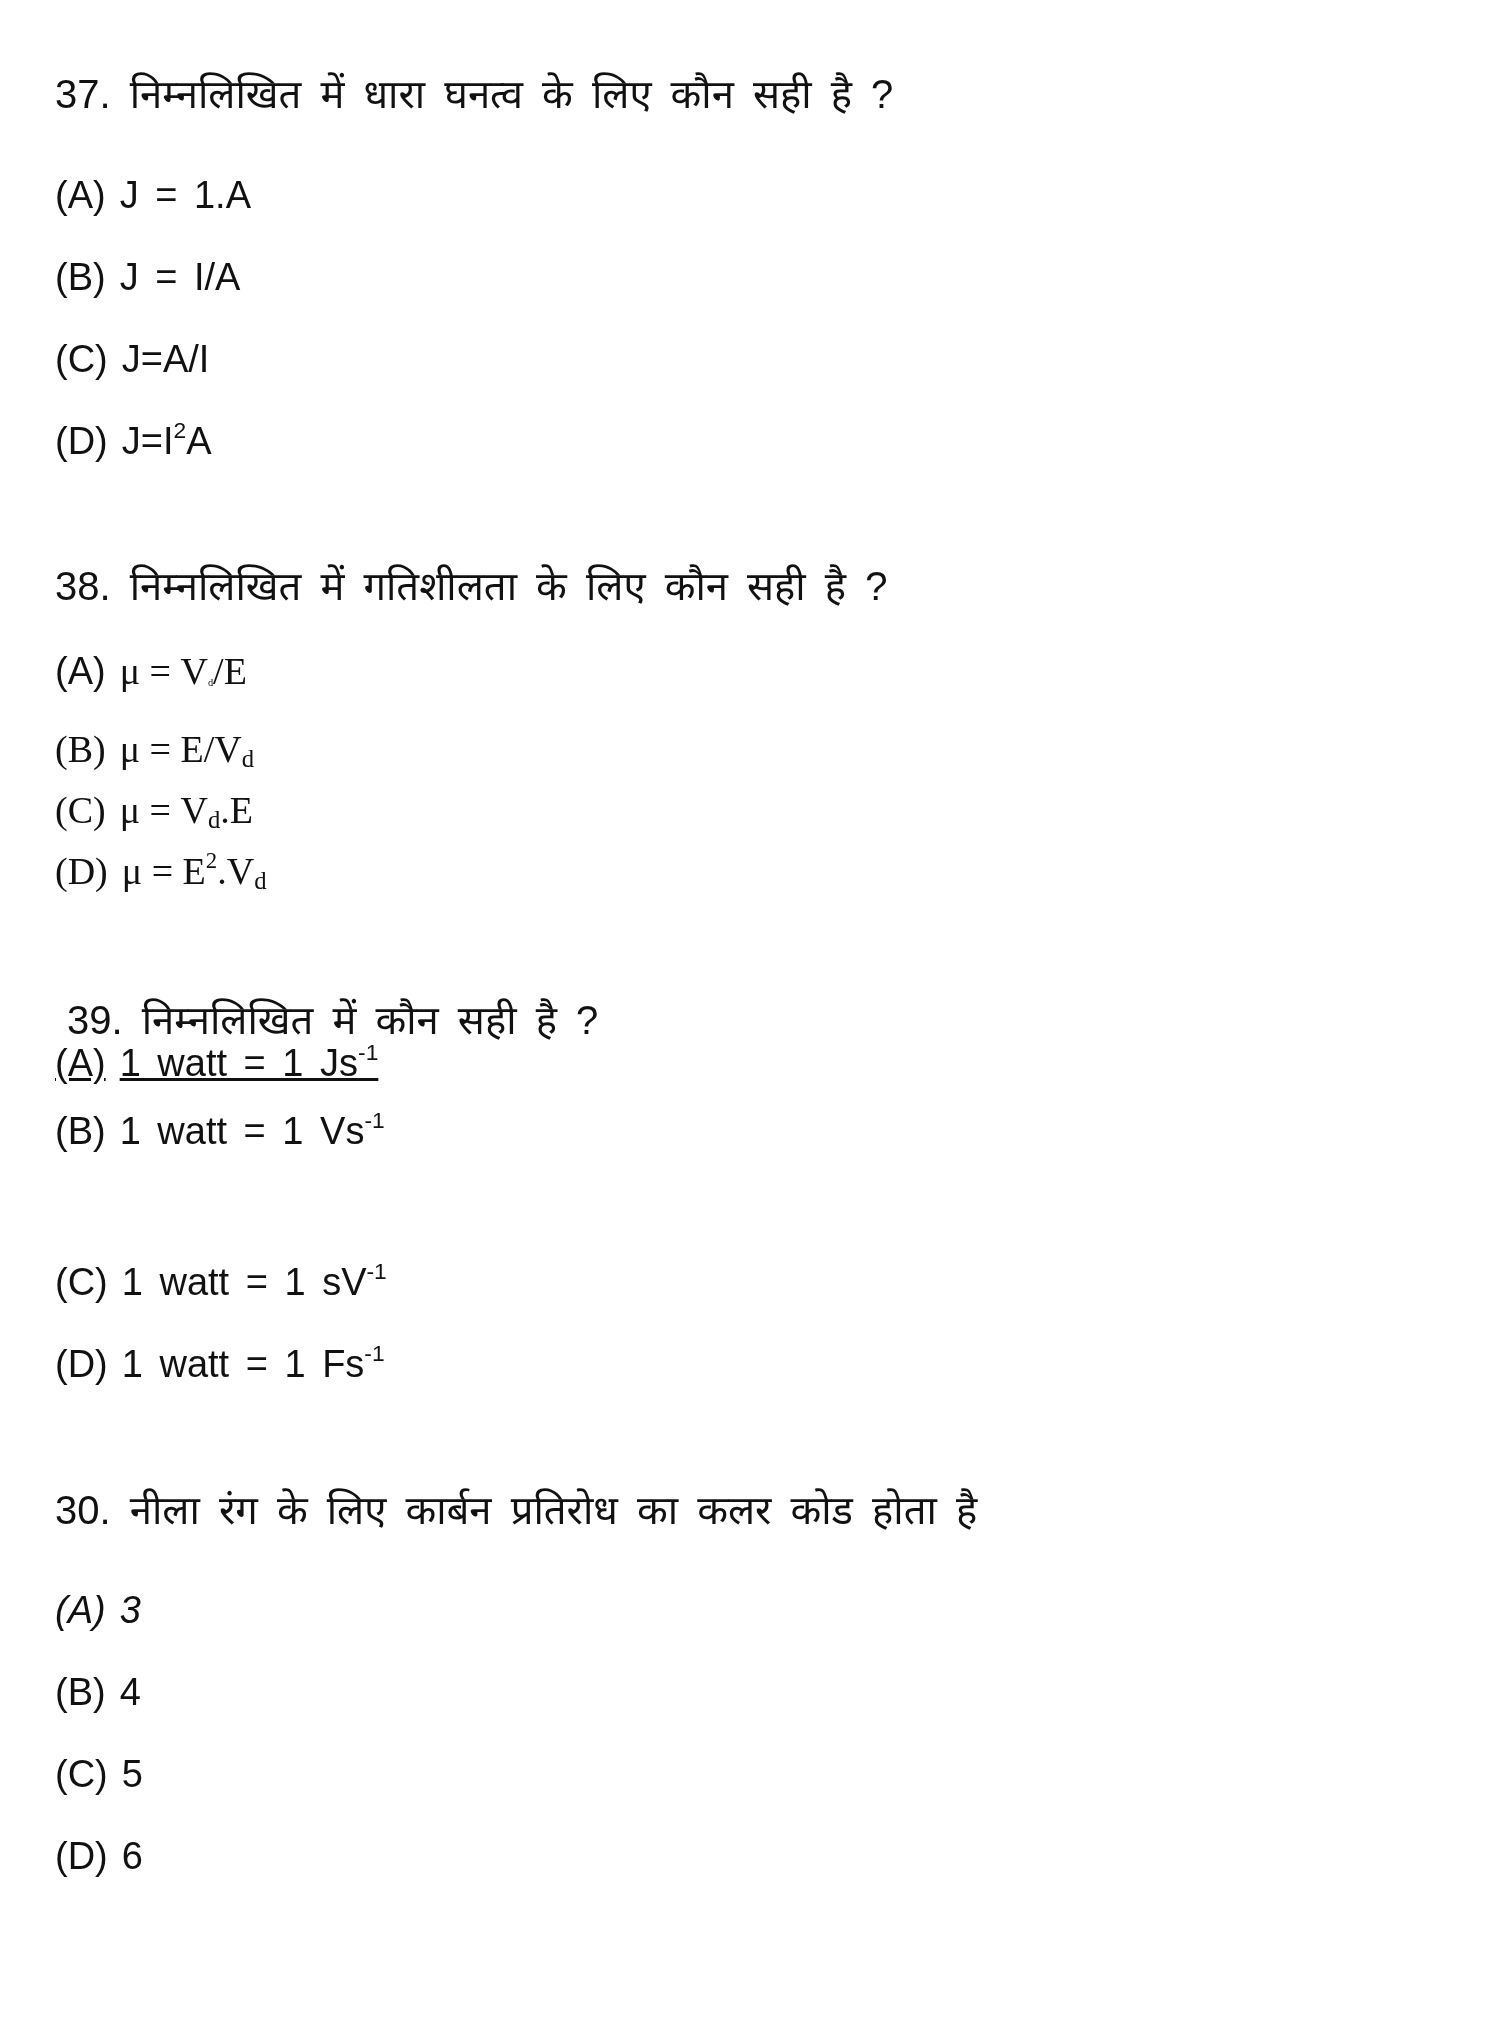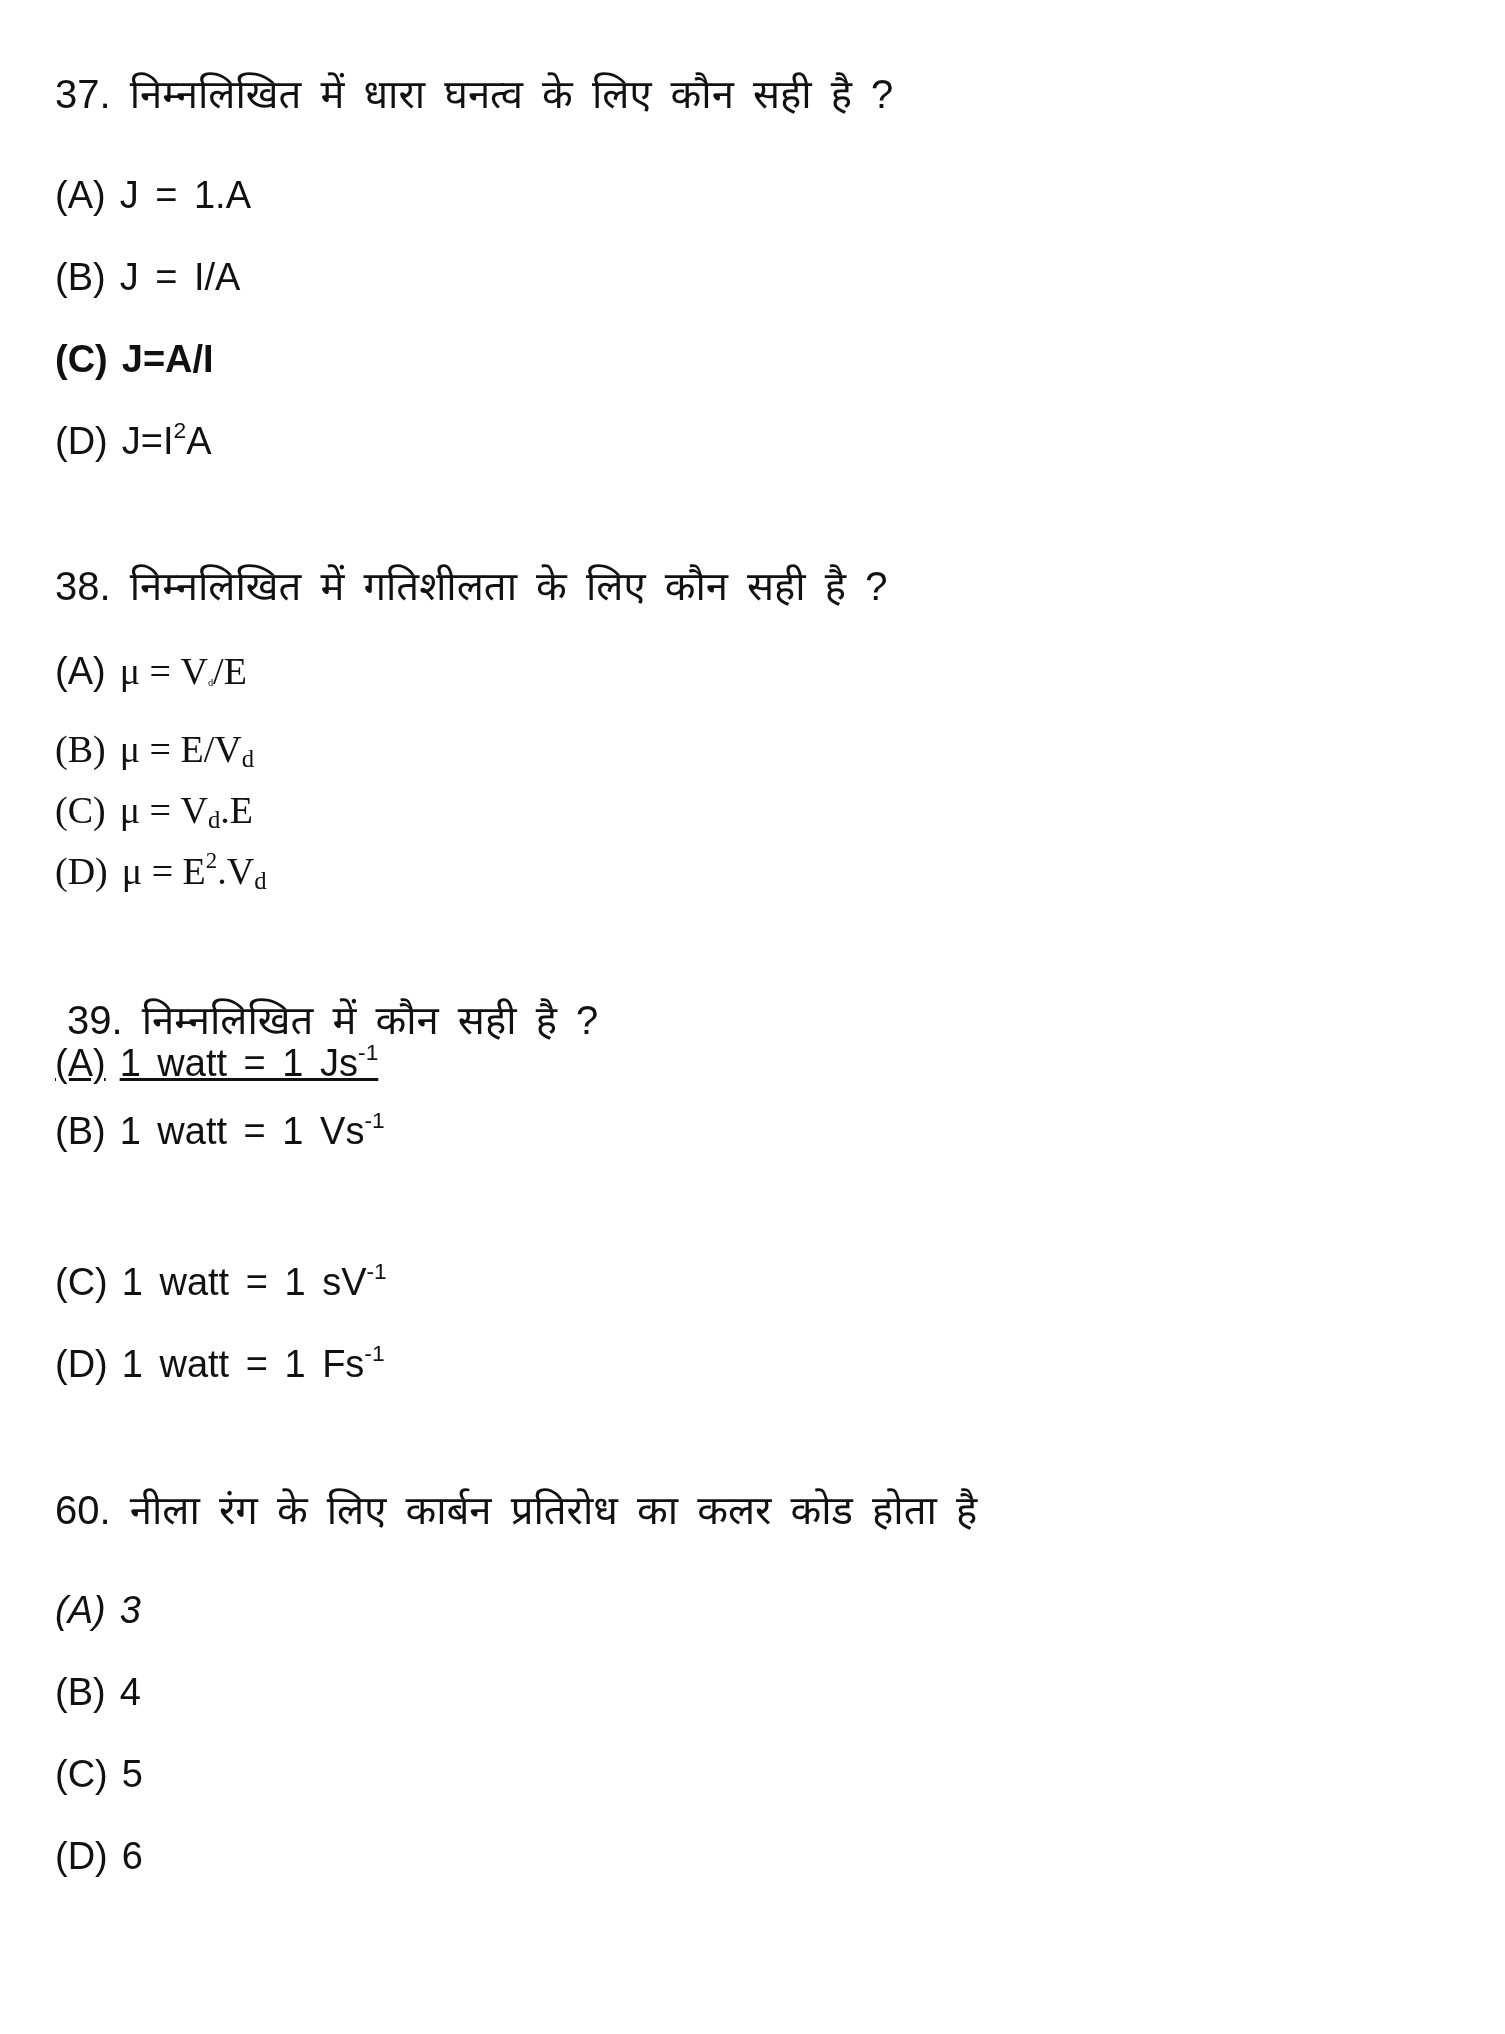--- a/index.html
+++ b/index.html
@@ -18,21 +18,21 @@
 <div class="line q" style="top:74px;">
   <span>37.</span>
   <span>निम्नलिखित में धारा घनत्व के लिए कौन सही है ?</span>
 </div>
 <div class="line sans" style="top:160px;">
   <span class="lbl">(A)</span><span>J = 1.A</span>
 </div>
 <div class="line sans" style="top:242px;">
   <span class="lbl">(B)</span><span>J = I/A</span>
 </div>
-<div class="line sans" style="top:324px;font-weight:bold;">
+<div class="line sans" style="top:324px;">
   <span class="lbl">(C)</span><span>J=A/I</span>
 </div>
 <div class="line sans" style="top:406px;">
   <span class="lbl">(D)</span><span>J=I</span><span class="sup">2</span><span>A</span>
 </div>
 
 <div class="line q" style="top:566px;">
   <span>38.</span>
   <span>निम्नलिखित में गतिशीलता के लिए कौन सही है ?</span>
 </div>
@@ -60,21 +60,21 @@
   <span class="lbl">(B)</span><span>1 watt = 1 Vs</span><span class="sup">-1</span>
 </div>
 <div class="line sans" style="top:1247px;">
   <span class="lbl">(C)</span><span>1 watt = 1 sV</span><span class="sup">-1</span>
 </div>
 <div class="line sans" style="top:1329px;">
   <span class="lbl">(D)</span><span>1 watt = 1 Fs</span><span class="sup">-1</span>
 </div>
 
 <div class="line q" style="top:1490px;">
-  <span>60.</span>
+  <span>30.</span>
   <span>नीला रंग के लिए कार्बन प्रतिरोध का कलर कोड होता है</span>
 </div>
 <div class="line sans" style="top:1575px;font-style:italic;">
   <span class="lbl">(A)</span><span>3</span>
 </div>
 <div class="line sans" style="top:1657px;">
   <span class="lbl">(B)</span><span>4</span>
 </div>
 <div class="line sans" style="top:1739px;">
   <span class="lbl">(C)</span><span>5</span>

